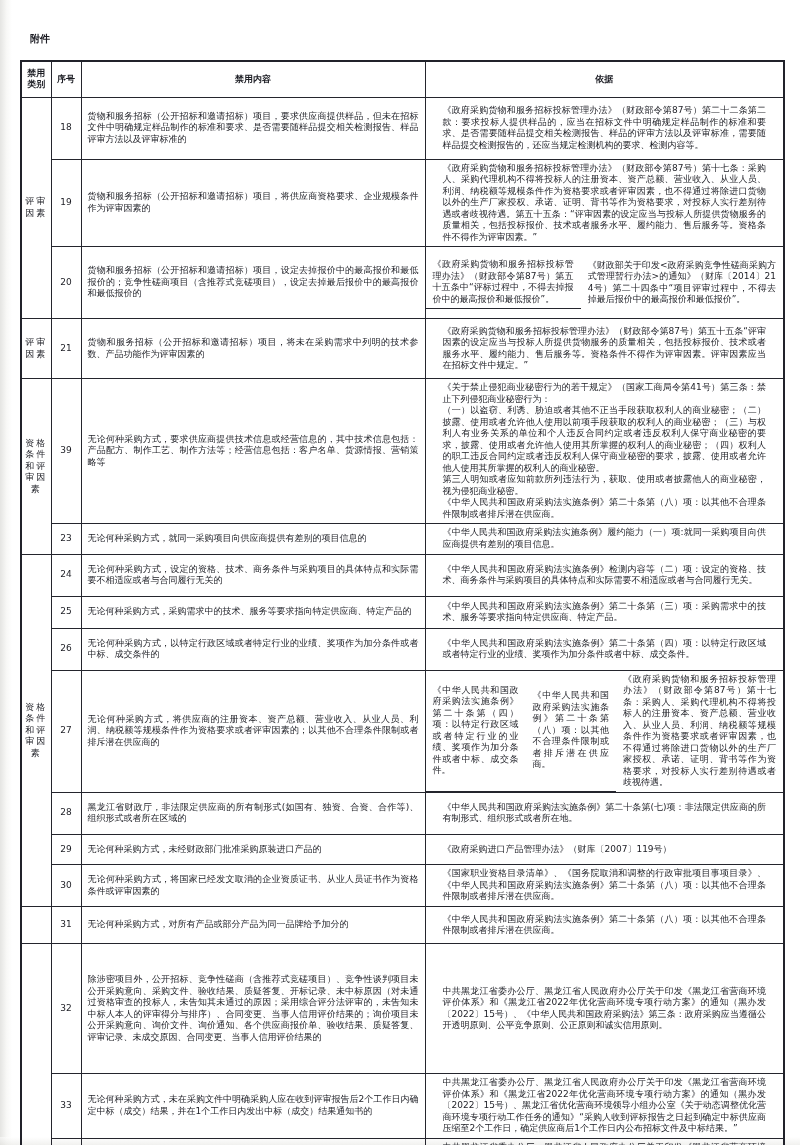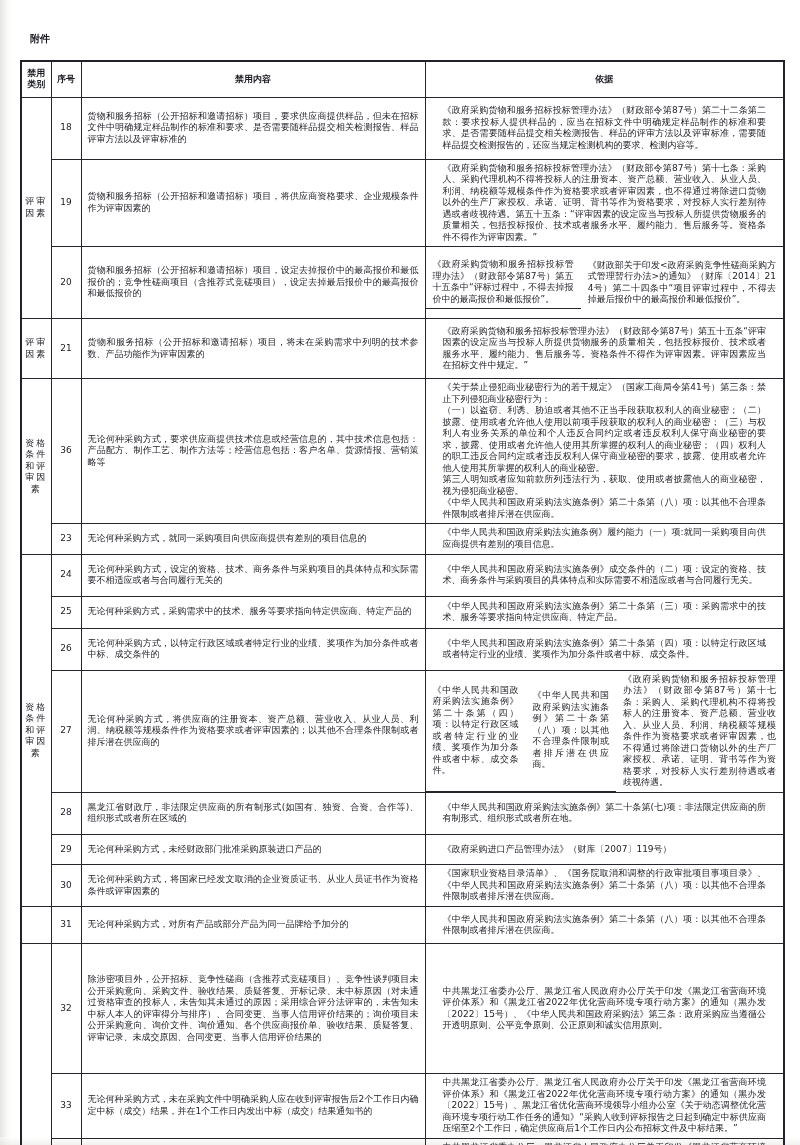--- a/index.html
+++ b/index.html
@@ -101,37 +101,37 @@
         </td>
       </tr>
       <tr style="height:60px">
         <td class="cat">评审因素</td>
         <td class="no">21</td>
         <td class="content">货物和服务招标（公开招标和邀请招标）项目，将未在采购需求中列明的技术参数、产品功能作为评审因素的</td>
         <td class="basis">《政府采购货物和服务招标投标管理办法》（财政部令第87号）第五十五条“评审因素的设定应当与投标人所提供货物服务的质量相关，包括投标报价、技术或者服务水平、履约能力、售后服务等。资格条件不得作为评审因素。评审因素应当在招标文件中规定。”</td>
       </tr>
       <tr style="height:78px">
         <td class="cat" rowspan="2">资格条件和评审因素</td>
-        <td class="no">36</td>
+        <td class="no">39</td>
         <td class="content">无论何种采购方式，要求供应商提供技术信息或经营信息的，其中技术信息包括：产品配方、制作工艺、制作方法等；经营信息包括：客户名单、货源情报、营销策略等</td>
         <td class="basis">《关于禁止侵犯商业秘密行为的若干规定》（国家工商局令第41号）第三条：禁止下列侵犯商业秘密行为：
 （一）以盗窃、利诱、胁迫或者其他不正当手段获取权利人的商业秘密；（二）披露、使用或者允许他人使用以前项手段获取的权利人的商业秘密；（三）与权利人有业务关系的单位和个人违反合同约定或者违反权利人保守商业秘密的要求，披露、使用或者允许他人使用其所掌握的权利人的商业秘密；（四）权利人的职工违反合同约定或者违反权利人保守商业秘密的要求，披露、使用或者允许他人使用其所掌握的权利人的商业秘密。
 第三人明知或者应知前款所列违法行为，获取、使用或者披露他人的商业秘密，视为侵犯商业秘密。
 《中华人民共和国政府采购法实施条例》第二十条第（八）项：以其他不合理条件限制或者排斥潜在供应商。</td>
       </tr>
       <tr style="height:30px">
         <td class="no">23</td>
         <td class="content">无论何种采购方式，就同一采购项目向供应商提供有差别的项目信息的</td>
         <td class="basis">《中华人民共和国政府采购法实施条例》履约能力（一）项:就同一采购项目向供应商提供有差别的项目信息。</td>
       </tr>
       <tr style="height:36px">
         <td class="cat" rowspan="7">资格条件和评审因素</td>
         <td class="no">24</td>
         <td class="content">无论何种采购方式，设定的资格、技术、商务条件与采购项目的具体特点和实际需要不相适应或者与合同履行无关的</td>
-        <td class="basis">《中华人民共和国政府采购法实施条例》成交条件的（二）项：设定的资格、技术、商务条件与采购项目的具体特点和实际需要不相适应或者与合同履行无关。</td>
+        <td class="basis">《中华人民共和国政府采购法实施条例》检测内容等（二）项：设定的资格、技术、商务条件与采购项目的具体特点和实际需要不相适应或者与合同履行无关。</td>
       </tr>
       <tr style="height:32px">
         <td class="no">25</td>
         <td class="content">无论何种采购方式，采购需求中的技术、服务等要求指向特定供应商、特定产品的</td>
         <td class="basis">《中华人民共和国政府采购法实施条例》第二十条第（三）项：采购需求中的技术、服务等要求指向特定供应商、特定产品。</td>
       </tr>
       <tr style="height:33px">
         <td class="no">26</td>
         <td class="content">无论何种采购方式，以特定行政区域或者特定行业的业绩、奖项作为加分条件或者中标、成交条件的</td>
         <td class="basis">《中华人民共和国政府采购法实施条例》第二十条第（四）项：以特定行政区域或者特定行业的业绩、奖项作为加分条件或者中标、成交条件。</td>

